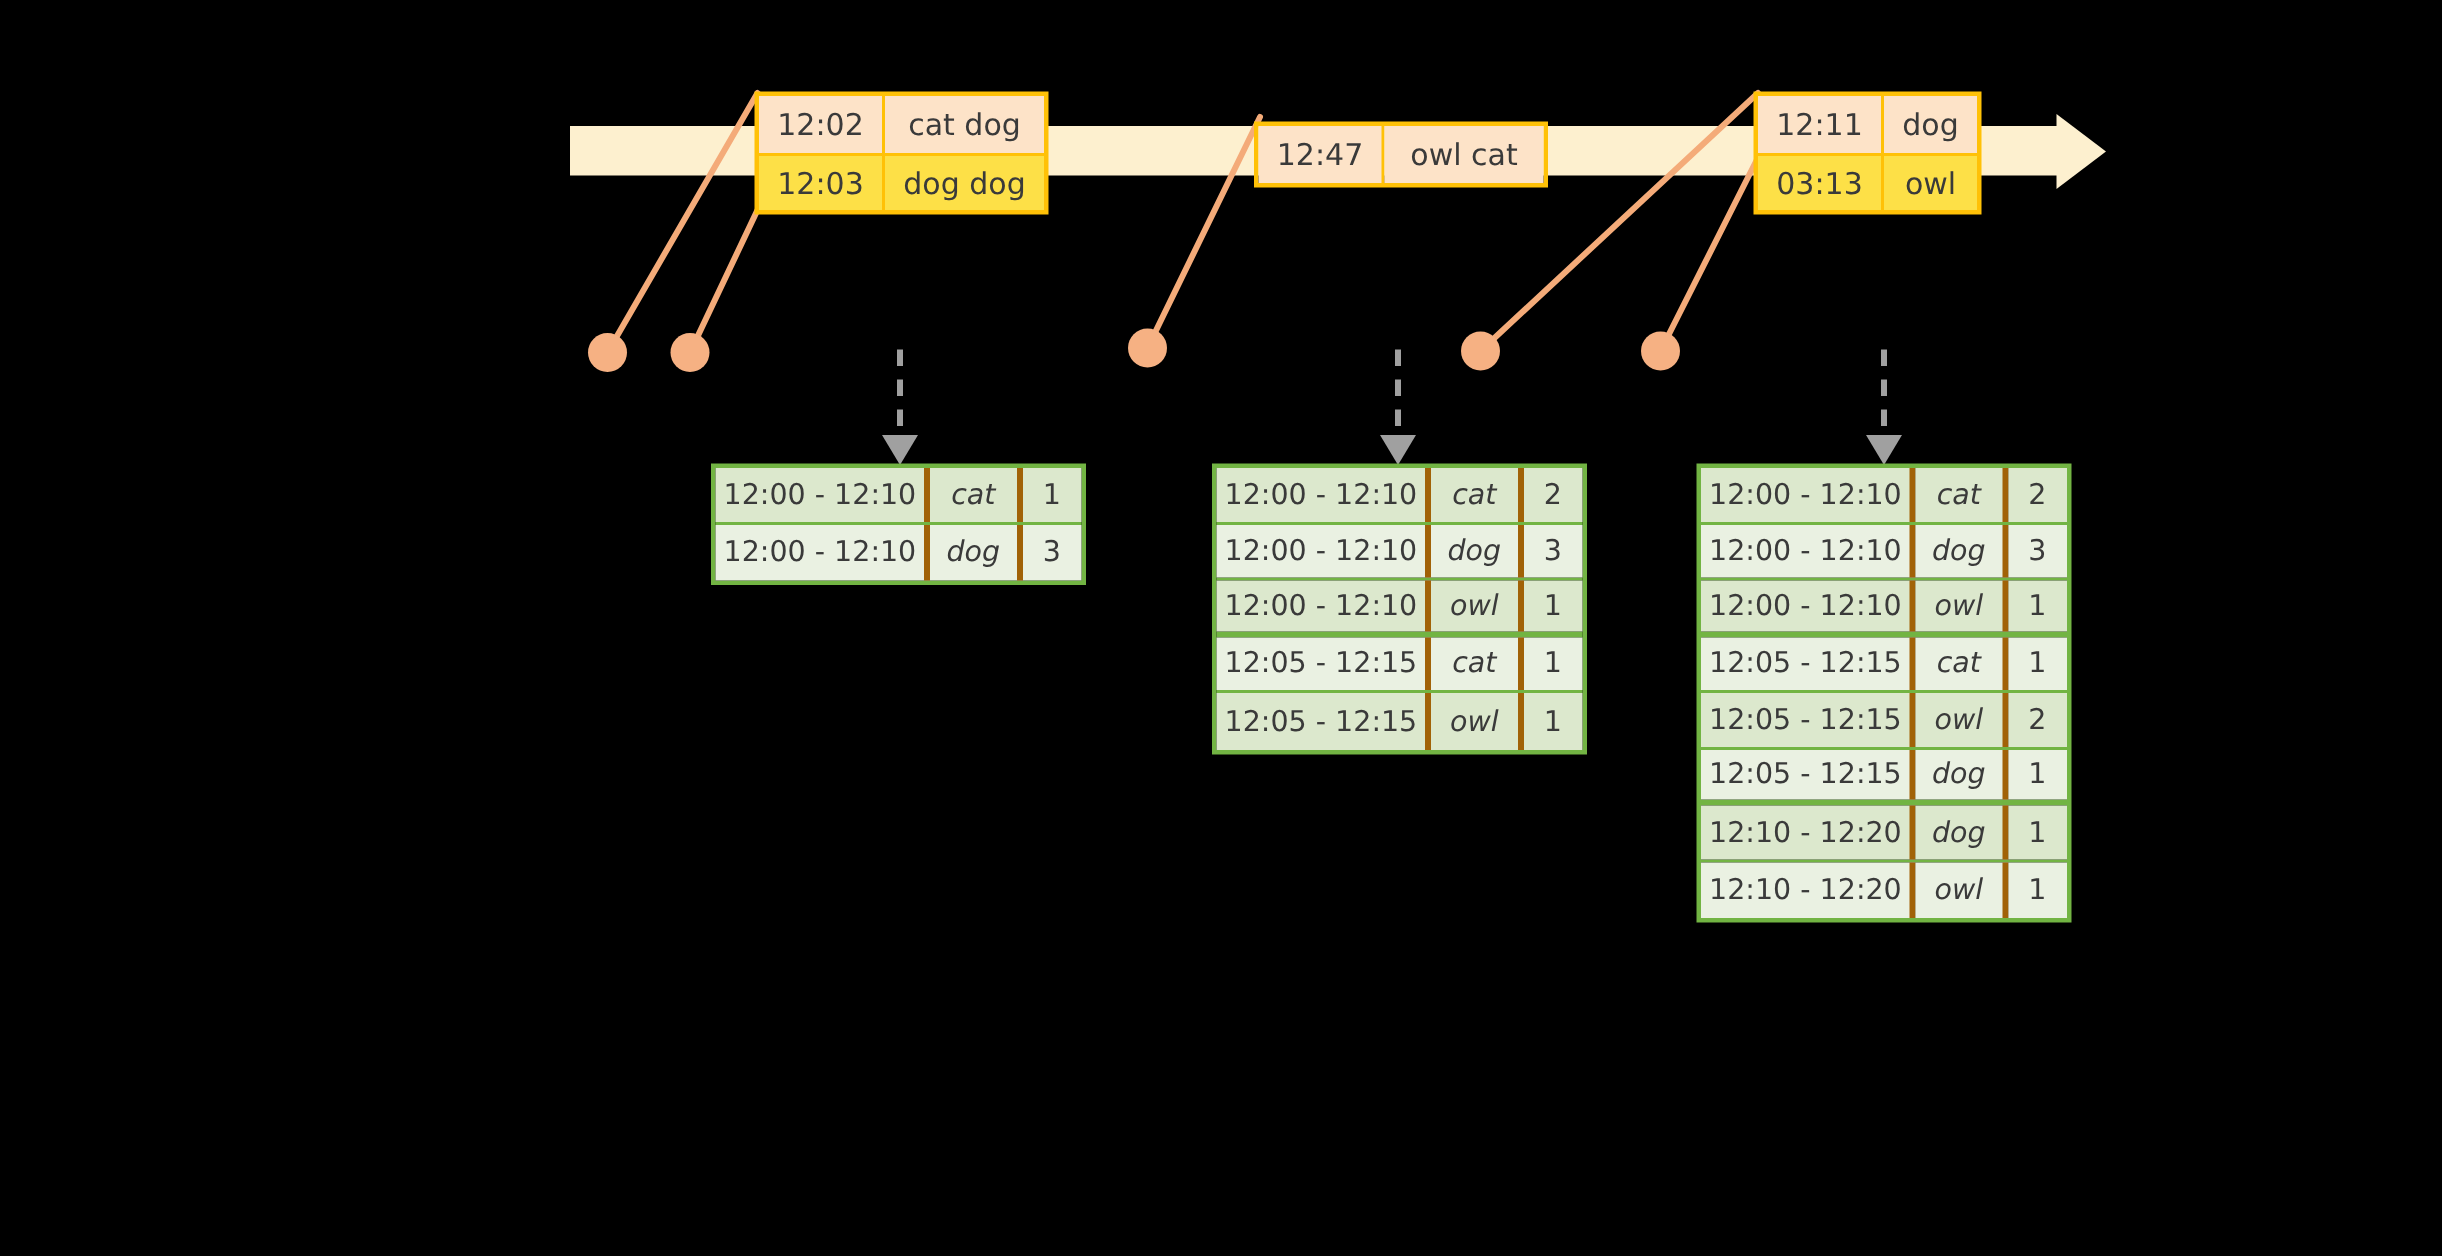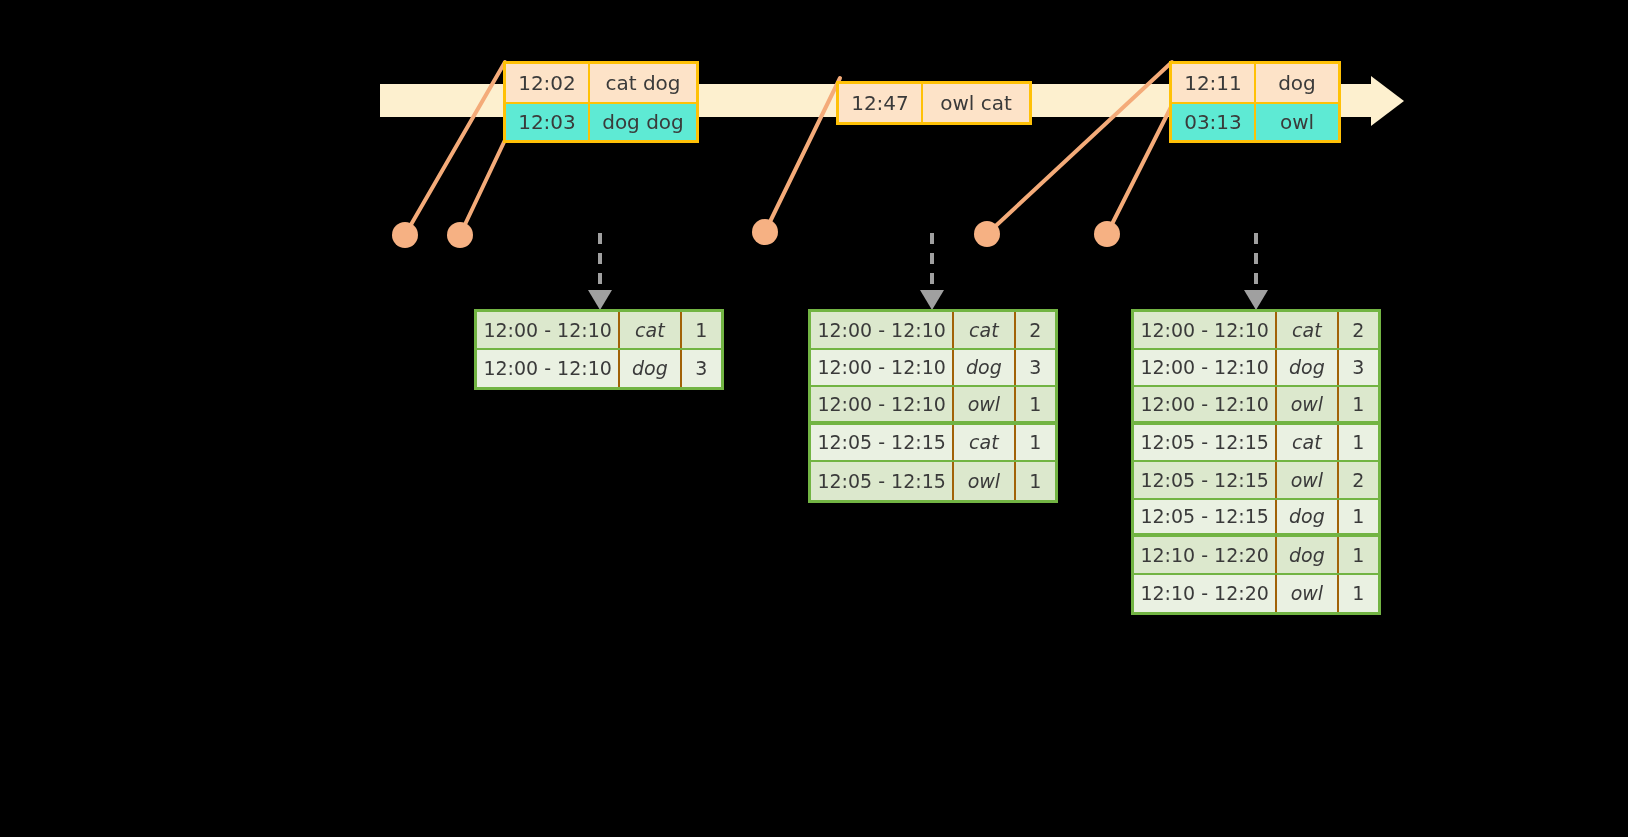--- a/index.html
+++ b/index.html
@@ -14,40 +14,40 @@
   .timeline-head{position:absolute;left:1371px;top:76px;width:0;height:0;
                  border-top:25px solid transparent;border-bottom:25px solid transparent;
                  border-left:33px solid #fdf0cf;}
 
   
   .evt{position:absolute;border:3px solid #ffc107;box-sizing:border-box;
        display:flex;flex-direction:column;}
   .evt-row{display:flex;height:38px;box-sizing:border-box;}
   .evt-row + .evt-row{border-top:2px solid #ffc107;}
   .evt-row.shade .cell{background:#fde3c8;}
-  .evt-row.light .cell{background:#5eead4;}
+  .evt-row.light .cell{background:#fde047;}
   .evt .cell{display:flex;align-items:center;justify-content:center;
              font-size:20px;color:#3a3a3a;box-sizing:border-box;}
   .evt .cell.t{width:84px;border-right:2px solid #ffc107;}
   .evt .cell.v{flex:1;}
 
   
   .dot{position:absolute;width:26px;height:26px;border-radius:50%;
        background:#f6b183;}
 
   
   .tbl{position:absolute;border:3px solid #72b443;box-sizing:border-box;}
   .trow{display:flex;height:37.5px;box-sizing:border-box;border-bottom:2px solid #72b443;}
   .trow:last-child{border-bottom:none;}
   .trow.grpend{border-bottom:4px solid #72b443;}
   .trow.shade .tc{background:#dce8cd;}
   .trow.light .tc{background:#eaf1e2;}
   .tc{display:flex;align-items:center;justify-content:center;
       font-size:19px;color:#3a3a3a;box-sizing:border-box;
-      border-right:2px solid #a16207;}
+      border-right:4px solid #a16207;}
   .tc:last-child{border-right:none;}
   .tc.win{width:145px;}
   .tc.key{width:62px;font-style:italic;}
   .tc.cnt{width:40px;}
 </style>
 </head>
 <body>
 
 <div class="stage">
 
@@ -92,21 +92,21 @@
     </div>
   </div>
 
   <div class="evt" style="left:836px;top:81px;width:196px;">
     <div class="evt-row shade">
       <div class="cell t">12:47</div>
       <div class="cell v">owl cat</div>
     </div>
   </div>
 
-  <div class="evt" style="left:1169px;top:61px;width:172px;">
+  <div class="evt" style="left:1169px;top:61px;width:152px;">
     <div class="evt-row shade">
       <div class="cell t">12:11</div>
       <div class="cell v">dog</div>
     </div>
     <div class="evt-row light">
       <div class="cell t">03:13</div>
       <div class="cell v">owl</div>
     </div>
   </div>
 

